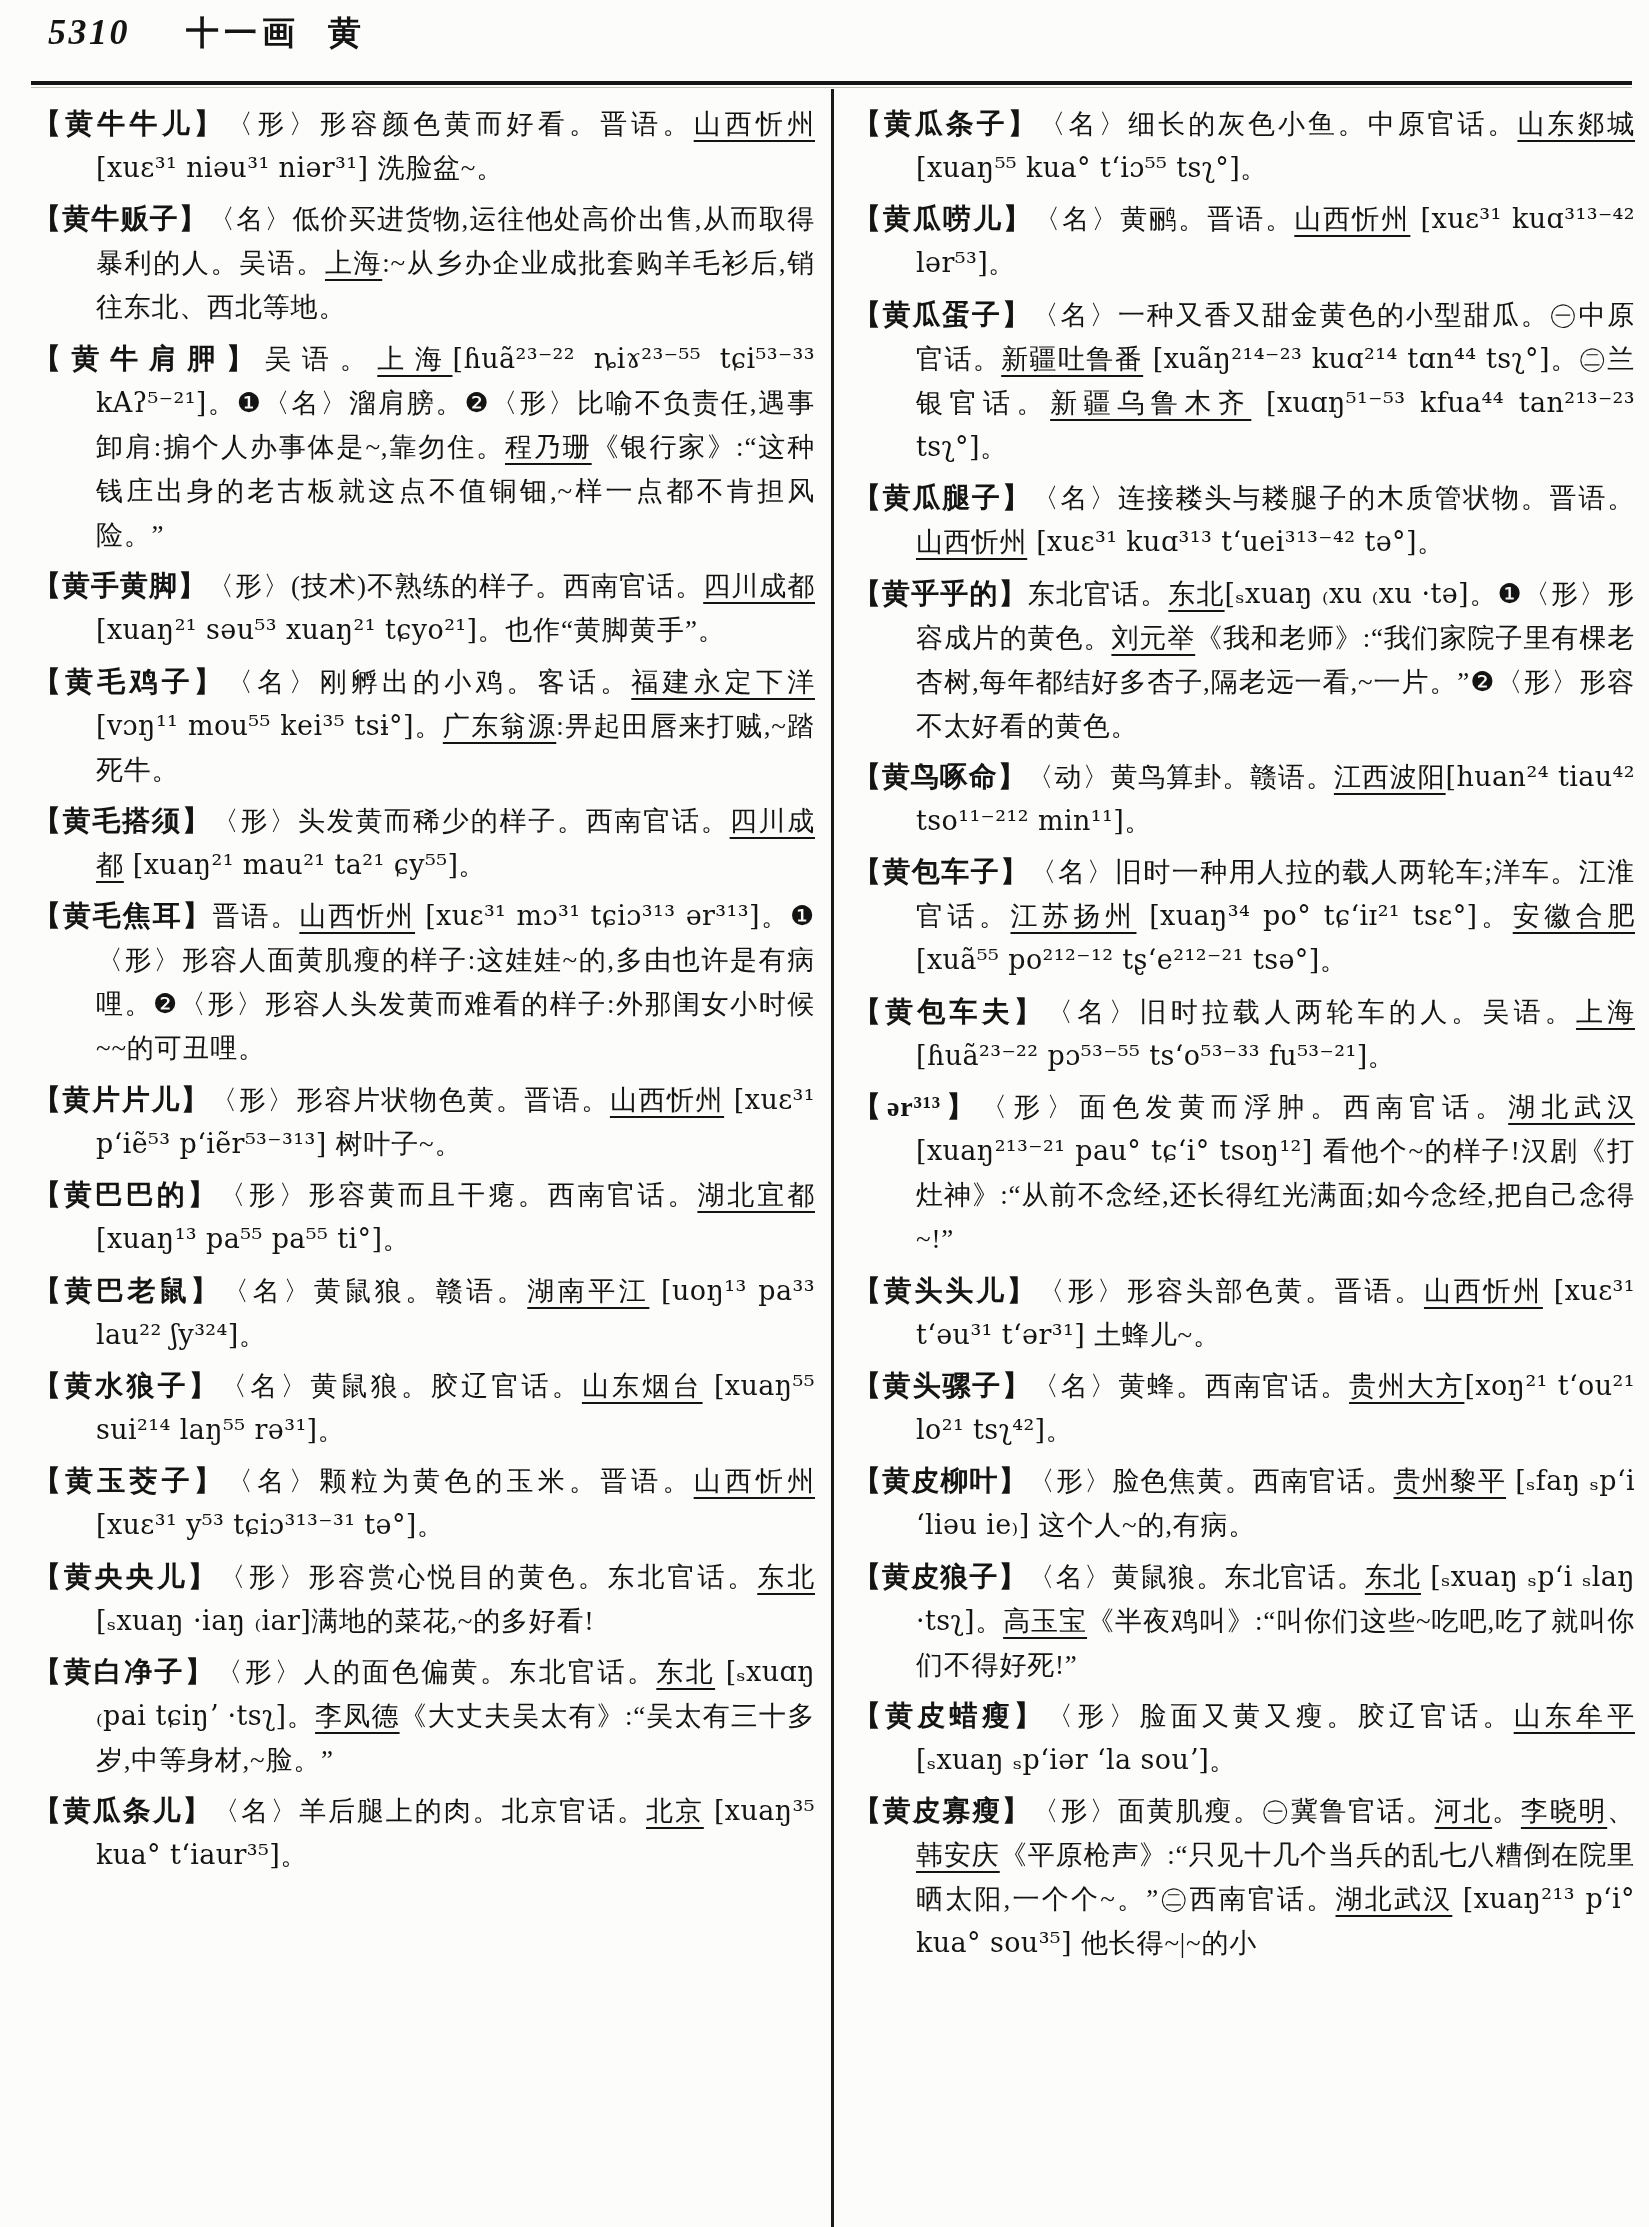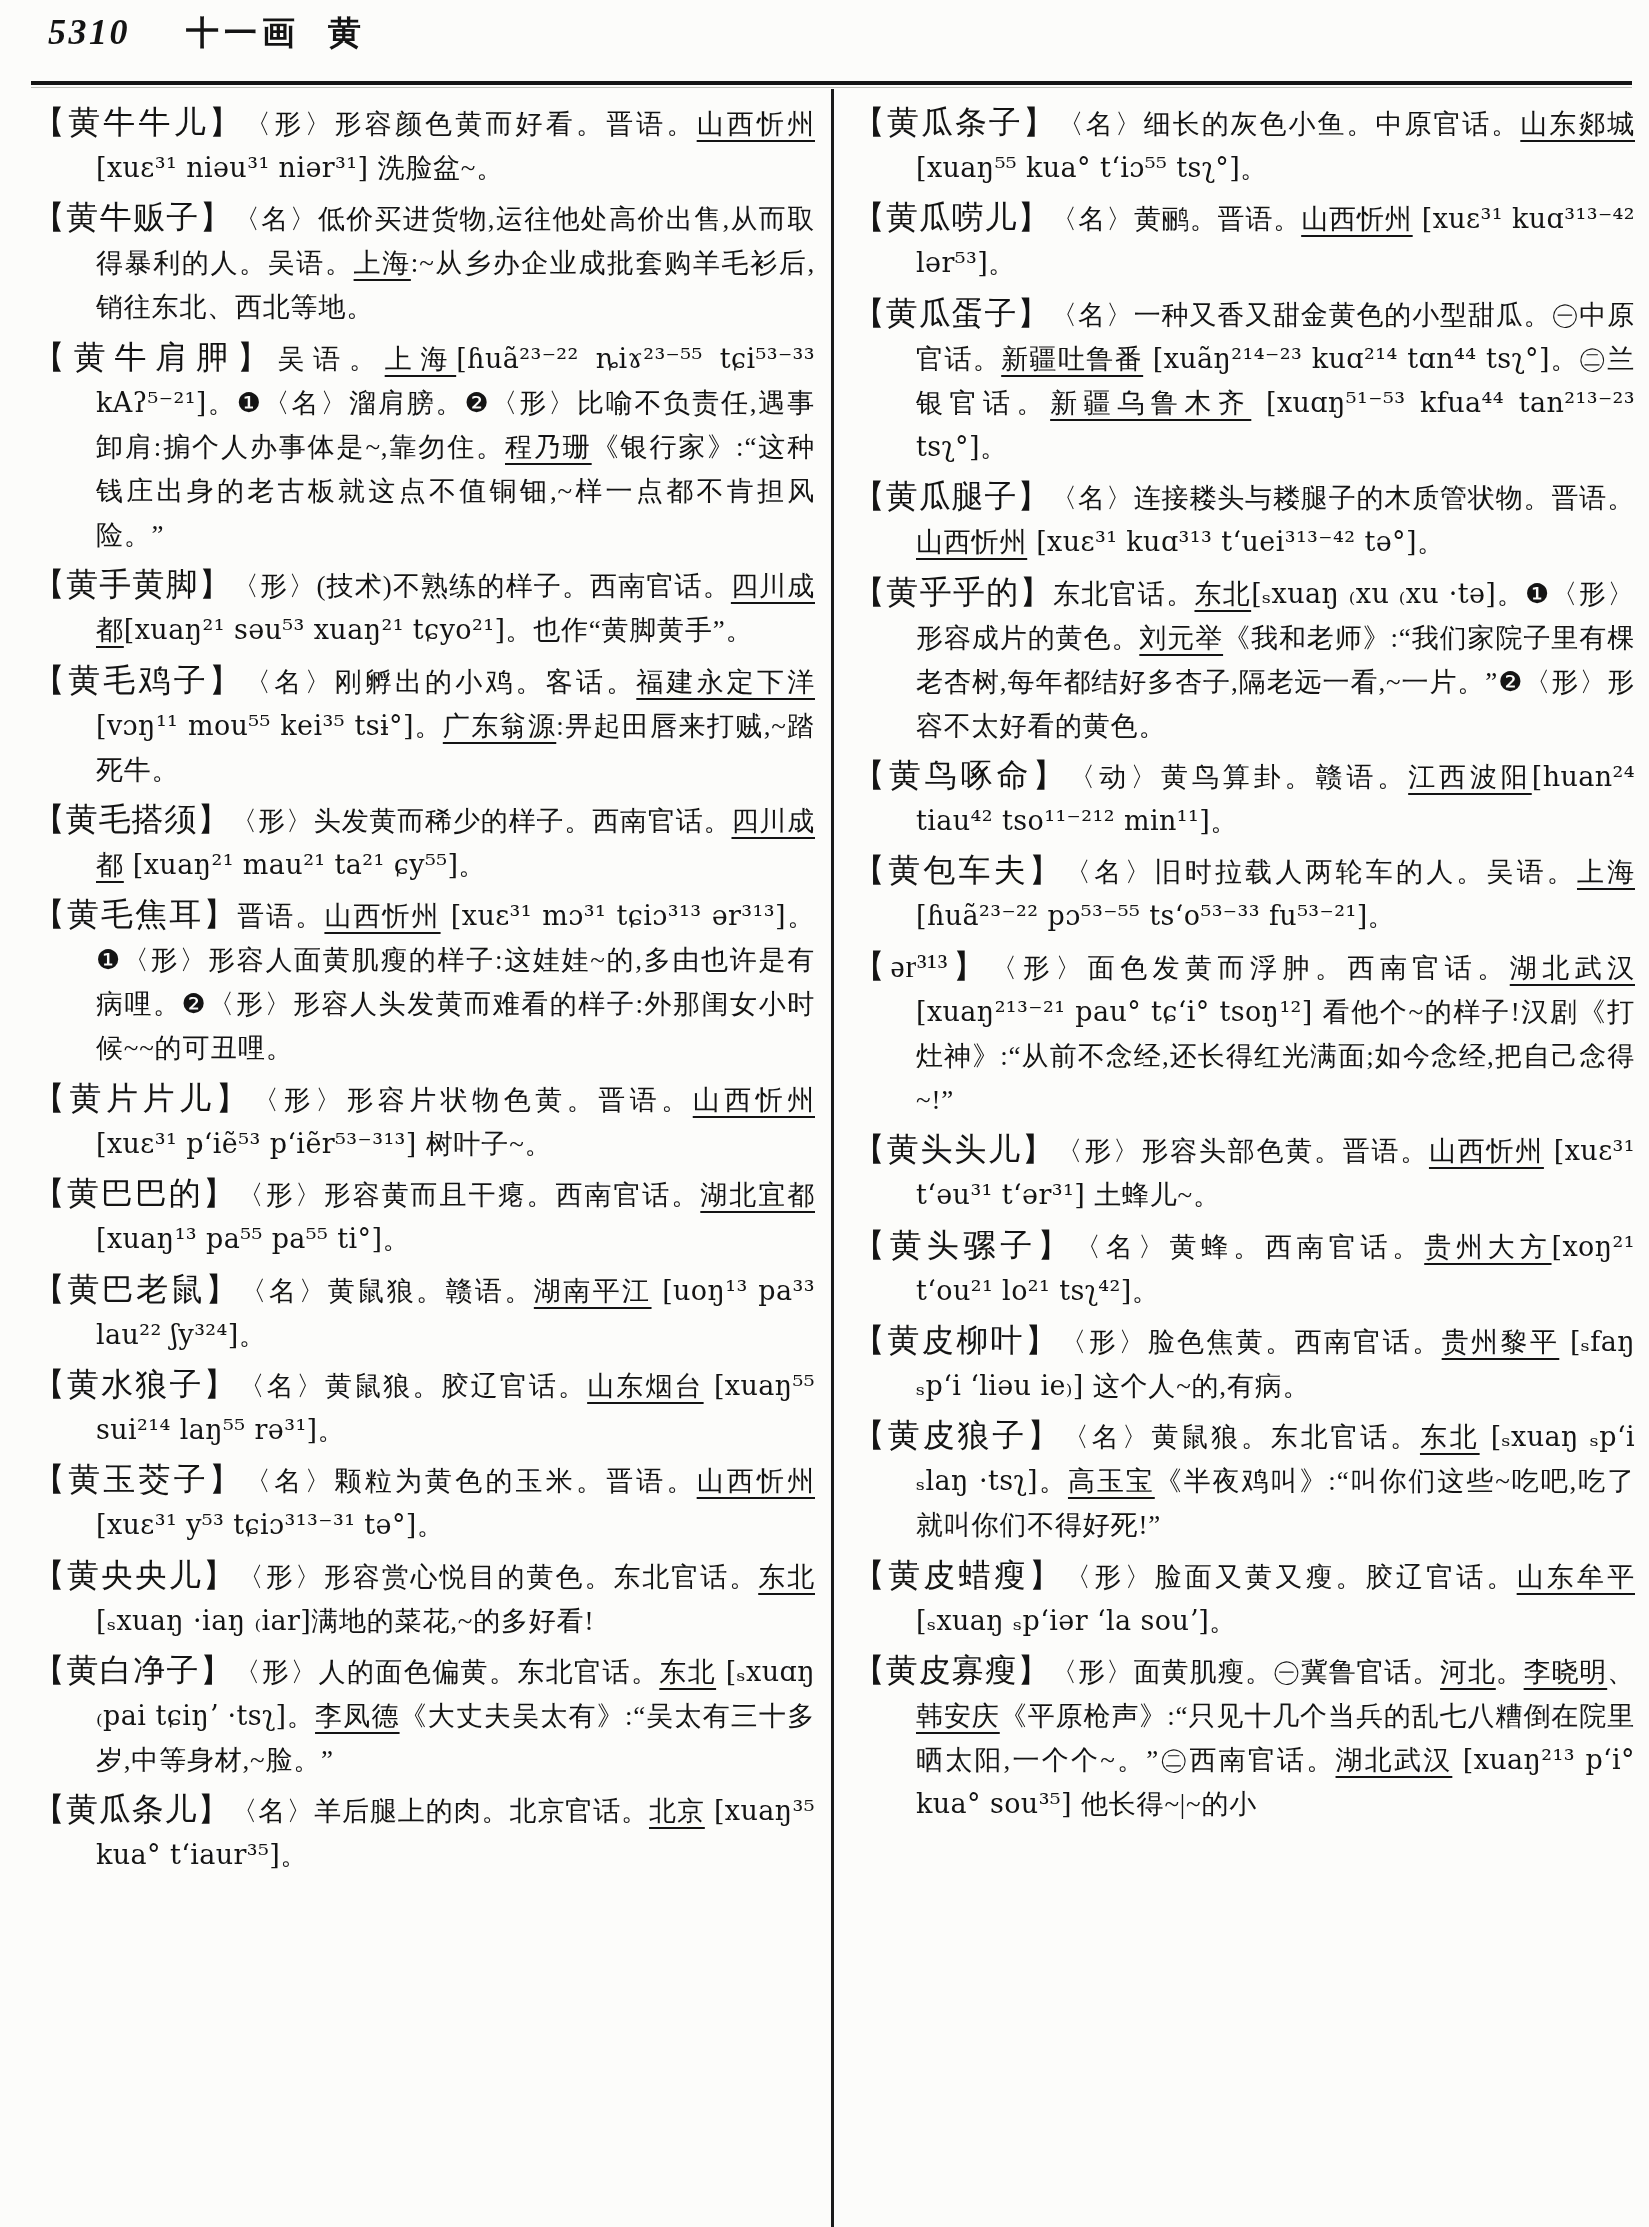--- a/index.html
+++ b/index.html
@@ -24,21 +24,21 @@
     text-align:justify;
   }
   #col-left{left:33px;}
   #col-right{left:853px;}
   .entry{
     padding-left:63px;text-indent:-63px;
     margin-bottom:7.4px;
     letter-spacing:0.8px;
   }
   .seg-hw{
-    font-weight:normal;font-size:32px;line-height:1;
+    font-weight:bold;font-size:28px;line-height:1;
     letter-spacing:0.8px;
   }
   .seg-t{}
   .seg-u{
     text-decoration:underline;
     text-decoration-thickness:2.1px;
     text-underline-offset:6.6px;
   }
   .seg-ipa{
     font-family:"DejaVu Serif","DejaVu Sans",serif;
@@ -71,20 +71,21 @@
       <div class="entry"><span class="seg-hw">【黄白净子】</span><span class="seg-t">〈形〉人的面色偏黄。东北官话。</span><span class="seg-u">东北</span><span class="seg-ipa"> [ₛxuɑŋ ₍pai tɕiŋʼ ·tsʅ]</span><span class="seg-t">。</span><span class="seg-u">李凤德</span><span class="seg-t">《大丈夫吴太有》:“吴太有三十多岁,中等身材,~脸。”</span></div>
       <div class="entry"><span class="seg-hw">【黄瓜条儿】</span><span class="seg-t">〈名〉羊后腿上的肉。北京官话。</span><span class="seg-u">北京</span><span class="seg-ipa"> [xuaŋ³⁵ kua° tʻiaur³⁵]</span><span class="seg-t">。</span></div>
     </div>
   <div id="col-right" class="col">
       <div class="entry"><span class="seg-hw">【黄瓜条子】</span><span class="seg-t">〈名〉细长的灰色小鱼。中原官话。</span><span class="seg-u">山东郯城</span><span class="seg-ipa"> [xuaŋ⁵⁵ kua° tʻiɔ⁵⁵ tsʅ°]</span><span class="seg-t">。</span></div>
       <div class="entry"><span class="seg-hw">【黄瓜唠儿】</span><span class="seg-t">〈名〉黄鹂。晋语。</span><span class="seg-u">山西忻州</span><span class="seg-ipa"> [xuɛ³¹ kuɑ³¹³⁻⁴² lər⁵³]</span><span class="seg-t">。</span></div>
       <div class="entry"><span class="seg-hw">【黄瓜蛋子】</span><span class="seg-t">〈名〉一种又香又甜金黄色的小型甜瓜。㊀中原官话。</span><span class="seg-u">新疆吐鲁番</span><span class="seg-ipa"> [xuãŋ²¹⁴⁻²³ kuɑ²¹⁴ tɑn⁴⁴ tsʅ°]</span><span class="seg-t">。㊁兰银官话。</span><span class="seg-u">新疆乌鲁木齐</span><span class="seg-ipa"> [xuɑŋ⁵¹⁻⁵³ kfua⁴⁴ tan²¹³⁻²³ tsʅ°]</span><span class="seg-t">。</span></div>
       <div class="entry"><span class="seg-hw">【黄瓜腿子】</span><span class="seg-t">〈名〉连接耧头与耧腿子的木质管状物。晋语。</span><span class="seg-u">山西忻州</span><span class="seg-ipa"> [xuɛ³¹ kuɑ³¹³ tʻuei³¹³⁻⁴² tə°]</span><span class="seg-t">。</span></div>
       <div class="entry"><span class="seg-hw">【黄乎乎的】</span><span class="seg-t">东北官话。</span><span class="seg-u">东北</span><span class="seg-ipa">[ₛxuaŋ ₍xu ₍xu ·tə]</span><span class="seg-t">。❶〈形〉形容成片的黄色。</span><span class="seg-u">刘元举</span><span class="seg-t">《我和老师》:“我们家院子里有棵老杏树,每年都结好多杏子,隔老远一看,~一片。”❷〈形〉形容不太好看的黄色。</span></div>
       <div class="entry"><span class="seg-hw">【黄鸟啄命】</span><span class="seg-t">〈动〉黄鸟算卦。赣语。</span><span class="seg-u">江西波阳</span><span class="seg-ipa">[huan²⁴ tiau⁴² tso¹¹⁻²¹² min¹¹]</span><span class="seg-t">。</span></div>
+      <div class="entry"><span class="seg-hw">【黄包车子】</span><span class="seg-t">〈名〉旧时一种用人拉的载人两轮车;洋车。江淮官话。</span><span class="seg-u">江苏扬州</span><span class="seg-ipa"> [xuaŋ³⁴ po° tɕʻiɪ²¹ tsɛ°]</span><span class="seg-t">。</span><span class="seg-u">安徽合肥</span><span class="seg-ipa"> [xuã⁵⁵ po²¹²⁻¹² tʂʻe²¹²⁻²¹ tsə°]</span><span class="seg-t">。</span></div>
       <div class="entry"><span class="seg-hw">【黄包车夫】</span><span class="seg-t">〈名〉旧时拉载人两轮车的人。吴语。</span><span class="seg-u">上海</span><span class="seg-ipa"> [ɦuã²³⁻²² pɔ⁵³⁻⁵⁵ tsʻo⁵³⁻³³ fu⁵³⁻²¹]</span><span class="seg-t">。</span></div>
       <div class="entry"><span class="seg-hw">【ər³¹³】</span><span class="seg-t">〈形〉面色发黄而浮肿。西南官话。</span><span class="seg-u">湖北武汉</span><span class="seg-ipa"> [xuaŋ²¹³⁻²¹ pau° tɕʻi° tsoŋ¹²] </span><span class="seg-t">看他个~的样子!汉剧《打灶神》:“从前不念经,还长得红光满面;如今念经,把自己念得~!”</span></div>
       <div class="entry"><span class="seg-hw">【黄头头儿】</span><span class="seg-t">〈形〉形容头部色黄。晋语。</span><span class="seg-u">山西忻州</span><span class="seg-ipa"> [xuɛ³¹ tʻəu³¹ tʻər³¹] </span><span class="seg-t">土蜂儿~。</span></div>
       <div class="entry"><span class="seg-hw">【黄头骡子】</span><span class="seg-t">〈名〉黄蜂。西南官话。</span><span class="seg-u">贵州大方</span><span class="seg-ipa">[xoŋ²¹ tʻou²¹ lo²¹ tsʅ⁴²]</span><span class="seg-t">。</span></div>
       <div class="entry"><span class="seg-hw">【黄皮柳叶】</span><span class="seg-t">〈形〉脸色焦黄。西南官话。</span><span class="seg-u">贵州黎平</span><span class="seg-ipa"> [ₛfaŋ ₛpʻi ʻliəu ie₎] </span><span class="seg-t">这个人~的,有病。</span></div>
       <div class="entry"><span class="seg-hw">【黄皮狼子】</span><span class="seg-t">〈名〉黄鼠狼。东北官话。</span><span class="seg-u">东北</span><span class="seg-ipa"> [ₛxuaŋ ₛpʻi ₛlaŋ ·tsʅ]</span><span class="seg-t">。</span><span class="seg-u">高玉宝</span><span class="seg-t">《半夜鸡叫》:“叫你们这些~吃吧,吃了就叫你们不得好死!”</span></div>
       <div class="entry"><span class="seg-hw">【黄皮蜡瘦】</span><span class="seg-t">〈形〉脸面又黄又瘦。胶辽官话。</span><span class="seg-u">山东牟平</span><span class="seg-ipa"> [ₛxuaŋ ₛpʻiər ʻla souʼ]</span><span class="seg-t">。</span></div>
       <div class="entry"><span class="seg-hw">【黄皮寡瘦】</span><span class="seg-t">〈形〉面黄肌瘦。㊀冀鲁官话。</span><span class="seg-u">河北</span><span class="seg-t">。</span><span class="seg-u">李晓明</span><span class="seg-t">、</span><span class="seg-u">韩安庆</span><span class="seg-t">《平原枪声》:“只见十几个当兵的乱七八糟倒在院里晒太阳,一个个~。”㊁西南官话。</span><span class="seg-u">湖北武汉</span><span class="seg-ipa"> [xuaŋ²¹³ pʻi° kua° sou³⁵] </span><span class="seg-t">他长得~|~的小</span></div>
     </div>
 </div>

